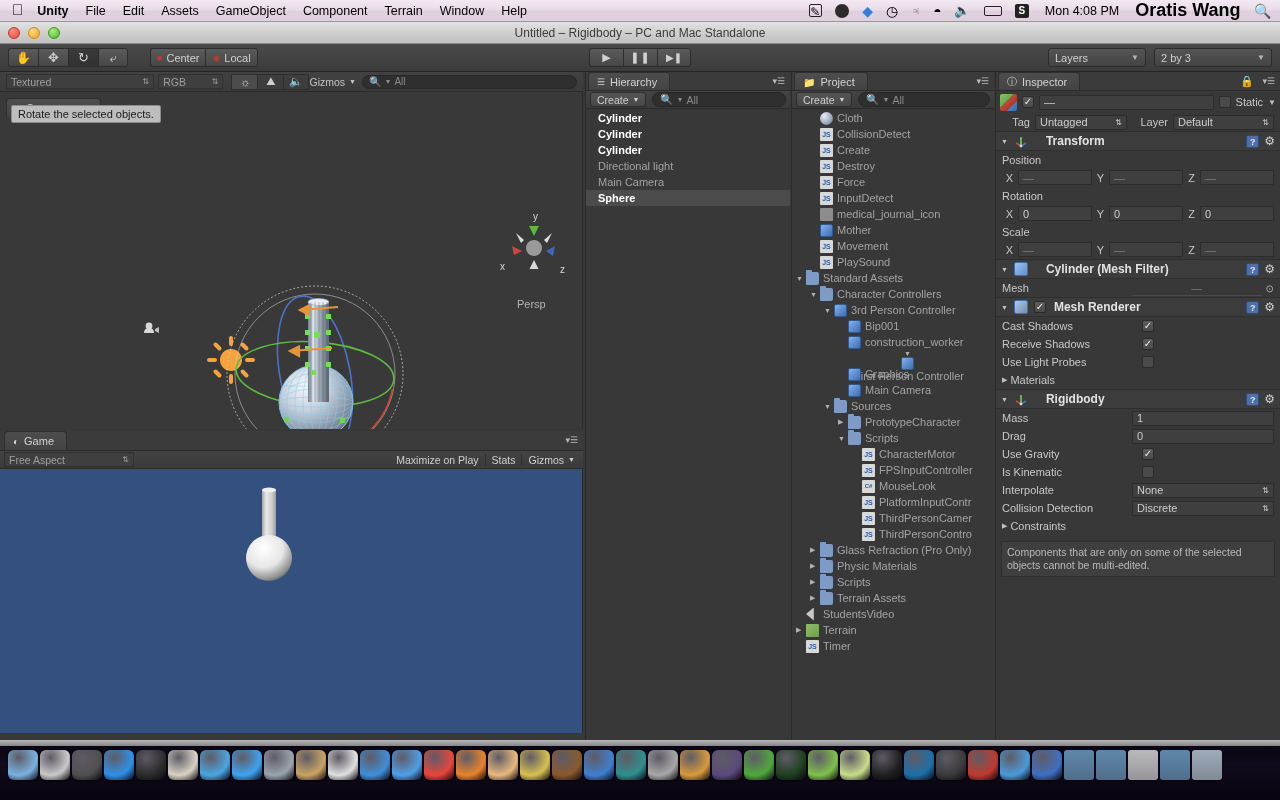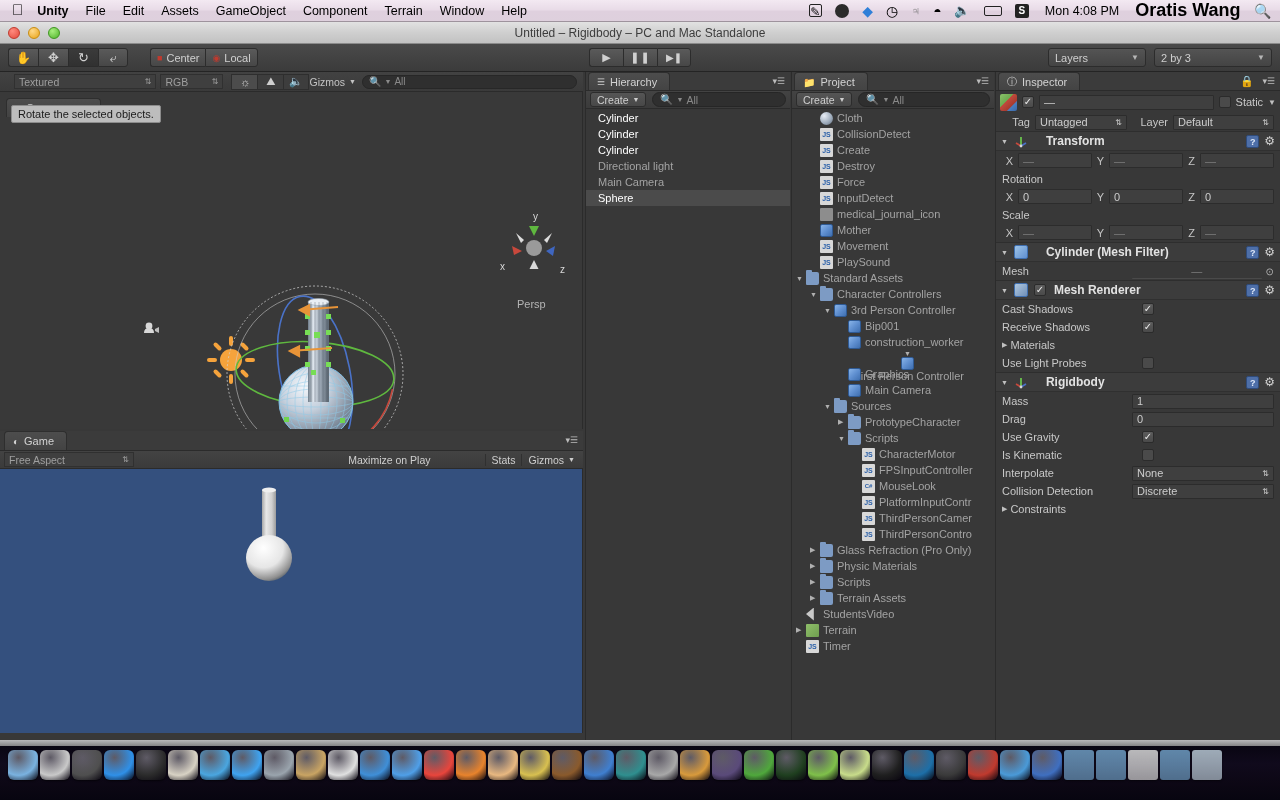--- a/index.html
+++ b/index.html
@@ -80,21 +80,21 @@
     height:18px; background:linear-gradient(to bottom,#434343,#3b3b3b); border-bottom:1px solid #2b2b2b;
     display:flex; align-items:center; padding:0 4px; gap:6px;
   }
   .createbtn { display:flex; align-items:center; gap:4px; background:linear-gradient(to bottom,#555,#484848);
     border:1px solid #2c2c2c; border-radius:3px; height:15px; padding:0 6px; font-size:10.5px; color:#cfcfcf;}
   .searchfield { flex:1; height:15px; border-radius:8px; background:#2f2f2f; border:1px solid #262626;
     display:flex; align-items:center; padding:0 7px; gap:3px; color:#8a8a8a; font-size:10.5px;}
   .treelist { position:absolute; left:0; right:0; overflow:hidden; }
   .row { height:16px; display:flex; align-items:center; padding-left:4px; font-size:11px; white-space:nowrap; }
   .row.sel { background:#4b4b4b; }
-  .row.bright { color:#ffffff; font-weight:normal; }
+  .row.bright { color:#ffffff; font-weight:bold; }
   .row.dim { color:#a3a3a3; }
   .tri { width:10px; display:inline-block; color:#b0b0b0; font-size:7px; flex:none;}
   .tri.none{ color:transparent; }
   .ic { width:13px; height:13px; margin-right:4px; flex:none; display:inline-block; position:relative; }
   .ic-js { background:#d8d8d8; border-radius:1px; }
   .ic-js::after { content:"JS"; position:absolute; left:0; right:0; top:0; color:#2a5fa8; font-size:7px;
     font-weight:bold; text-align:center; line-height:13px; }
   .ic-cs { background:#d8d8d8; border-radius:1px; }
   .ic-cs::after { content:"C#"; position:absolute; left:0; right:0; top:0; color:#2a5fa8; font-size:6px;
     font-weight:bold; text-align:center; line-height:13px; }
@@ -104,21 +104,21 @@
     border:1px solid #2f5a94; }
   .ic-sphere { border-radius:50%; background:radial-gradient(circle at 32% 30%,#e8eef6,#9aa8b8 60%,#5d6876); }
   .ic-gray { background:#8d8d8d; border-radius:1px; }
   .ic-video { background:#c9c9c9; clip-path:polygon(0 50%,60% 0,60% 100%); }
   .ic-terrain { background:linear-gradient(135deg,#8fbf6a,#6f9e4f); border-radius:1px; }
 
   
   #sceneview { position:absolute; left:0; top:50px; width:583px; height:357px; background:#383838;}
   #scenetools { position:absolute; left:0; top:0; width:583px; height:20px;
     background:linear-gradient(to bottom,#424242,#3a3a3a); border-bottom:1px solid #2b2b2b;
-    display:flex; align-items:center; gap:0px; padding-left:14px; }
+    display:flex; align-items:center; gap:0px; padding-left:6px; }
   .sdrop { height:15px; background:#3f3f3f; border:1px solid #303030; display:flex; align-items:center;
     padding:0 4px; color:#9f9f9f; font-size:10.5px; }
   .sbtn { width:26px; height:16px; display:flex; align-items:center; justify-content:center;
     background:#3d3d3d; border:1px solid #2e2e2e; border-right:none; color:#cfcfcf; font-size:11px;}
   #scenecanvas { position:absolute; left:0; top:20px; width:583px; height:337px; background:#393939;
     border-right:1px solid #2b2b2b;}
   #gameview { position:absolute; left:0; top:409px; width:583px; height:309px; background:#383838; }
   #gamecanvas { position:absolute; left:0; top:38px; width:583px; height:264px; background:#34507e;
     border-right:1px solid #2b2b2b; overflow:hidden;}
 
@@ -420,21 +420,21 @@
       <span class="hamb">▾☰</span>
       <div class="tabbarline"></div>
     </div>
     <div class="subbar" style="justify-content:flex-start;">
       <div class="sdrop" style="width:130px;height:15px;">
         <span>Free Aspect</span>
         <span style="margin-left:auto;font-size:8px;">⇅</span>
       </div>
       <div style="margin-left:auto;display:flex;align-items:center;">
         <div style="padding:0 6px;color:#cfcfcf;font-size:10.5px;"><span>Maximize on Play</span></div>
-        <div style="padding:0 6px;color:#cfcfcf;font-size:10.5px;border-left:1px solid #303030;margin-left:48px;"><span>Stats</span></div>
+        <div style="padding:0 6px;color:#cfcfcf;font-size:10.5px;border-left:1px solid #303030;"><span>Stats</span></div>
         <div style="padding:0 4px 0 6px;color:#cfcfcf;font-size:10.5px;border-left:1px solid #303030;display:flex;align-items:center;gap:4px;">
           <span>Gizmos</span>
             <span style="font-size:7px;">▼</span>
         </div>
       </div>
     </div>
     <div id="gamecanvas">
       <svg width="583" height="264" viewBox="0 0 583 264" style="display:block;">
         <defs>
           <linearGradient id="gcyl" x1="0" y1="0" x2="1" y2="0">
@@ -734,20 +734,23 @@
               <line x1="7" y1="12" x2="2" y2="9" stroke="#c8483c" stroke-width="1.6"></line>
               <line x1="7" y1="12" x2="12" y2="9" stroke="#4a72c8" stroke-width="1.6"></line>
               <circle cx="7" cy="12" r="1.4" fill="#d8d8d8"></circle>
             </svg></span>
           <span class="comp-title" style="margin-left: 12px;">Transform</span>
           <span style="margin-left: auto; display: flex; gap: 5px; align-items: center;">
             <span class="helpico">?</span>
             <span class="gearico">⚙</span>
           </span>
         </div>
+        <div class="insp-row" style="height: 17px;">
+          <span>Position</span>
+        </div>
         <div class="insp-row" style="height: 19px; gap: 3px; padding-left: 8px;">
           <span class="axis">X</span>
           <span class="field dim" style="flex: 1 1 0%; min-width: 0px;">—</span>
           <span class="axis">Y</span>
           <span class="field dim" style="flex: 1 1 0%; min-width: 0px;">—</span>
           <span class="axis">Z</span>
           <span class="field dim" style="flex: 1 1 0%; min-width: 0px;">—</span>
         </div>
         <div class="insp-row" style="height: 17px;">
           <span>Rotation</span>
@@ -797,26 +800,26 @@
         </div>
         <div class="insp-row">
           <span style="width: 130px; flex: 0 0 auto;">Cast Shadows</span>
           <span class="chk" style="margin-left: 10px;">✓</span>
         </div>
         <div class="insp-row">
           <span style="width: 130px; flex: 0 0 auto;">Receive Shadows</span>
           <span class="chk" style="margin-left: 10px;">✓</span>
         </div>
         <div class="insp-row">
+          <span style="width: 130px; flex: 0 0 auto;">Use Light Probes</span>
+          <span class="chk off" style="margin-left: 10px;"></span>
+        </div>
+        <div class="insp-row">
           <span style="font-size: 7px; color: rgb(192, 192, 192); margin-right: 3px;">▶</span>
           <span>Materials</span>
-        </div>
-        <div class="insp-row">
-          <span style="width: 130px; flex: 0 0 auto;">Use Light Probes</span>
-          <span class="chk off" style="margin-left: 10px;"></span>
         </div>
         <div class="comp-hdr">
           <span style="font-size: 7px; color: rgb(192, 192, 192);">▼</span>
           <span style="width: 14px; height: 14px; border-radius: 2px; flex: 0 0 auto; display: inline-block;"><svg width="14" height="14" viewBox="0 0 14 14">
               <line x1="7" y1="12" x2="7" y2="3" stroke="#6fd44f" stroke-width="1.6"></line>
               <line x1="7" y1="12" x2="2" y2="9" stroke="#c8483c" stroke-width="1.6"></line>
               <line x1="7" y1="12" x2="12" y2="9" stroke="#4a72c8" stroke-width="1.6"></line>
               <circle cx="7" cy="12" r="1.4" fill="#d8d8d8"></circle>
             </svg></span>
           <span class="comp-title" style="margin-left: 12px;">Rigidbody</span>
@@ -854,20 +857,21 @@
             <span>Discrete</span>
             <span style="font-size: 8px;">⇅</span>
           </span>
         </div>
         <div class="insp-row">
           <span style="font-size: 7px; color: rgb(192, 192, 192); margin-right: 3px;">▶</span>
           <span>Constraints</span>
         </div>
       </div>
 
+    <div class="helpbox">Components that are only on some of the selected objects cannot be multi-edited.</div>
   </div>
 </div>
 
 <div id="dock">
   <div id="dockshelf"></div>
   <div id="dockicons">
       <div class="dk" style="background: radial-gradient(circle at 35% 25%, rgba(255, 255, 255, 0.333), rgb(122, 178, 224) 60%, rgba(0, 0, 0, 0.333));"></div>
       <div class="dk" style="background: radial-gradient(circle at 35% 25%, rgba(255, 255, 255, 0.333), rgb(201, 201, 201) 60%, rgba(0, 0, 0, 0.333));"></div>
       <div class="dk" style="background: radial-gradient(circle at 35% 25%, rgba(255, 255, 255, 0.333), rgb(79, 79, 79) 60%, rgba(0, 0, 0, 0.333));"></div>
       <div class="dk" style="background: radial-gradient(circle at 35% 25%, rgba(255, 255, 255, 0.333), rgb(47, 144, 232) 60%, rgba(0, 0, 0, 0.333));"></div>

